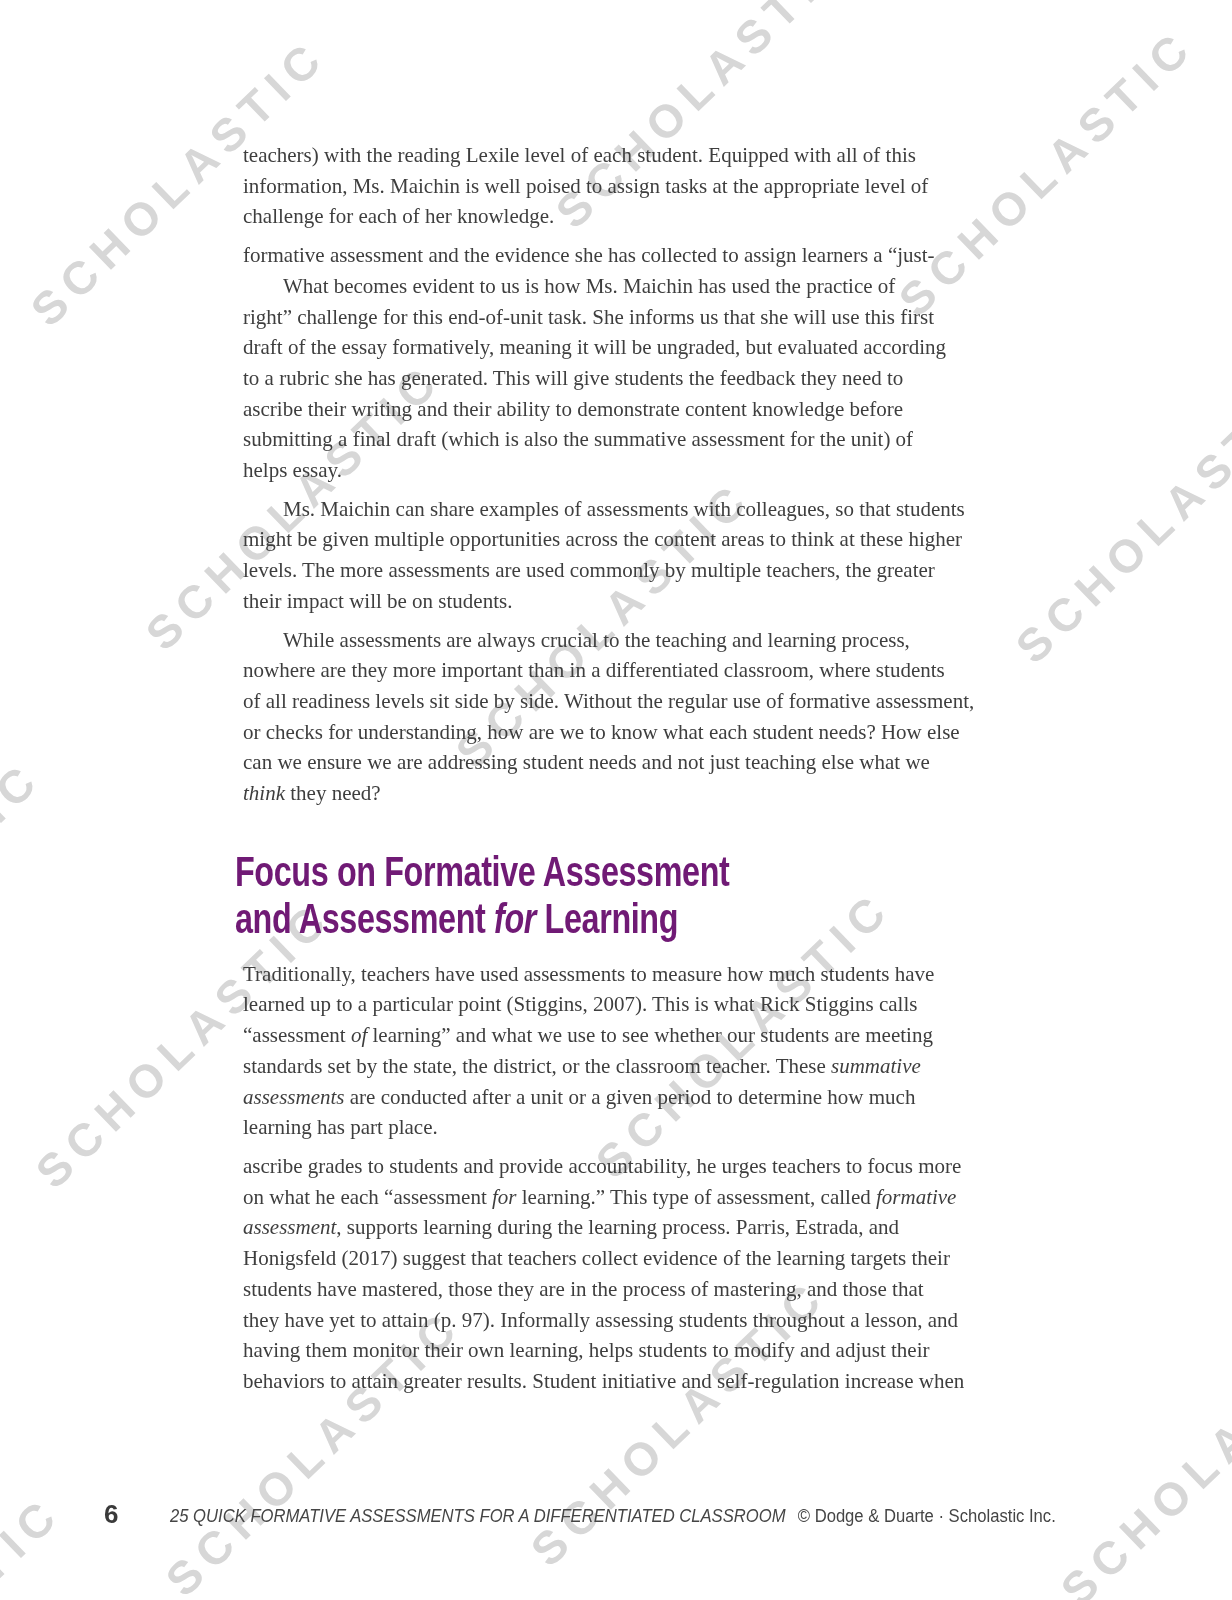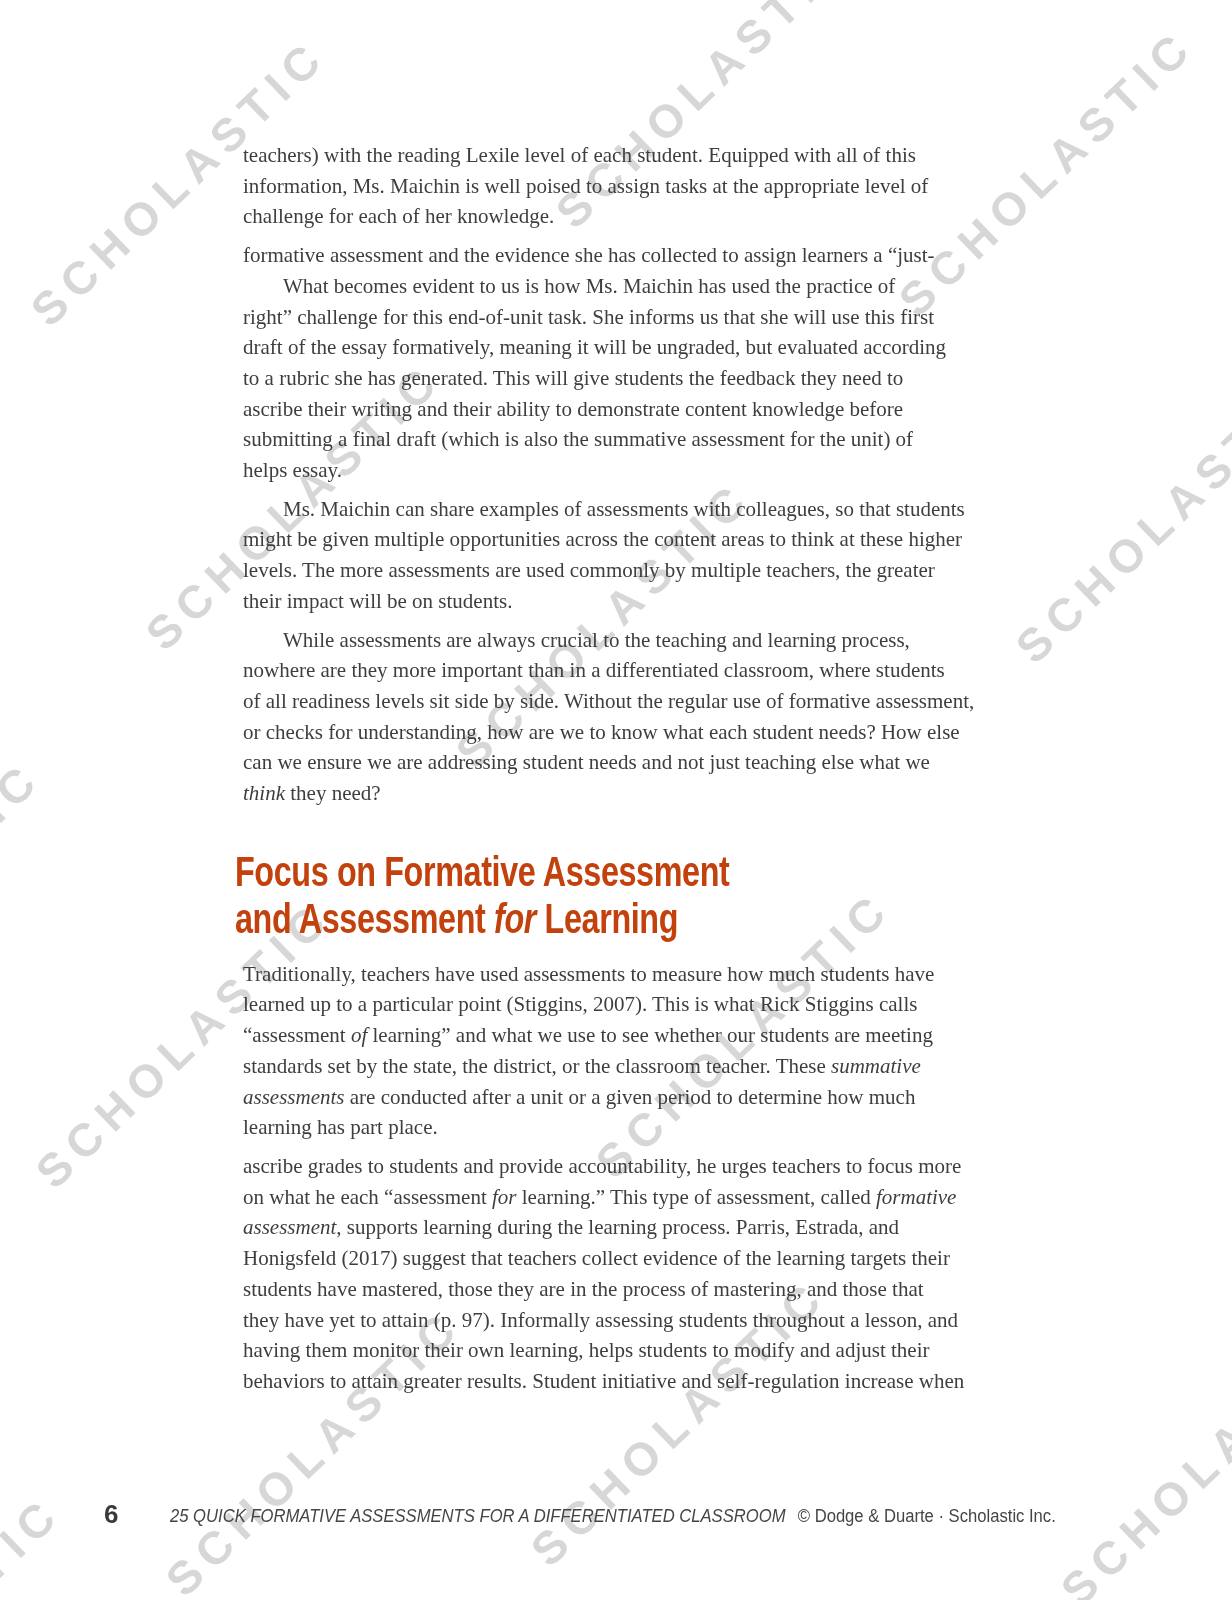--- a/index.html
+++ b/index.html
@@ -36,21 +36,21 @@
     line-height: 30.7px;
   }
   .block-p { margin: 8px; }
   .line { white-space: nowrap; }
   .first-indent { padding-left: 40px; }
   .it { font-style: italic; }
 
   
   .block-h {
     margin: 39px 0 17px 0;
-    color: #c2410c;
+    color: #701a75;
     font-family: "Liberation Sans", sans-serif;
     font-weight: bold;
     font-size: 42px;
     line-height: 47px;
     letter-spacing: -0.5px;
   }
   .block-h .line {
     transform: scaleX(0.77);
     transform-origin: 0 50%;
   }

